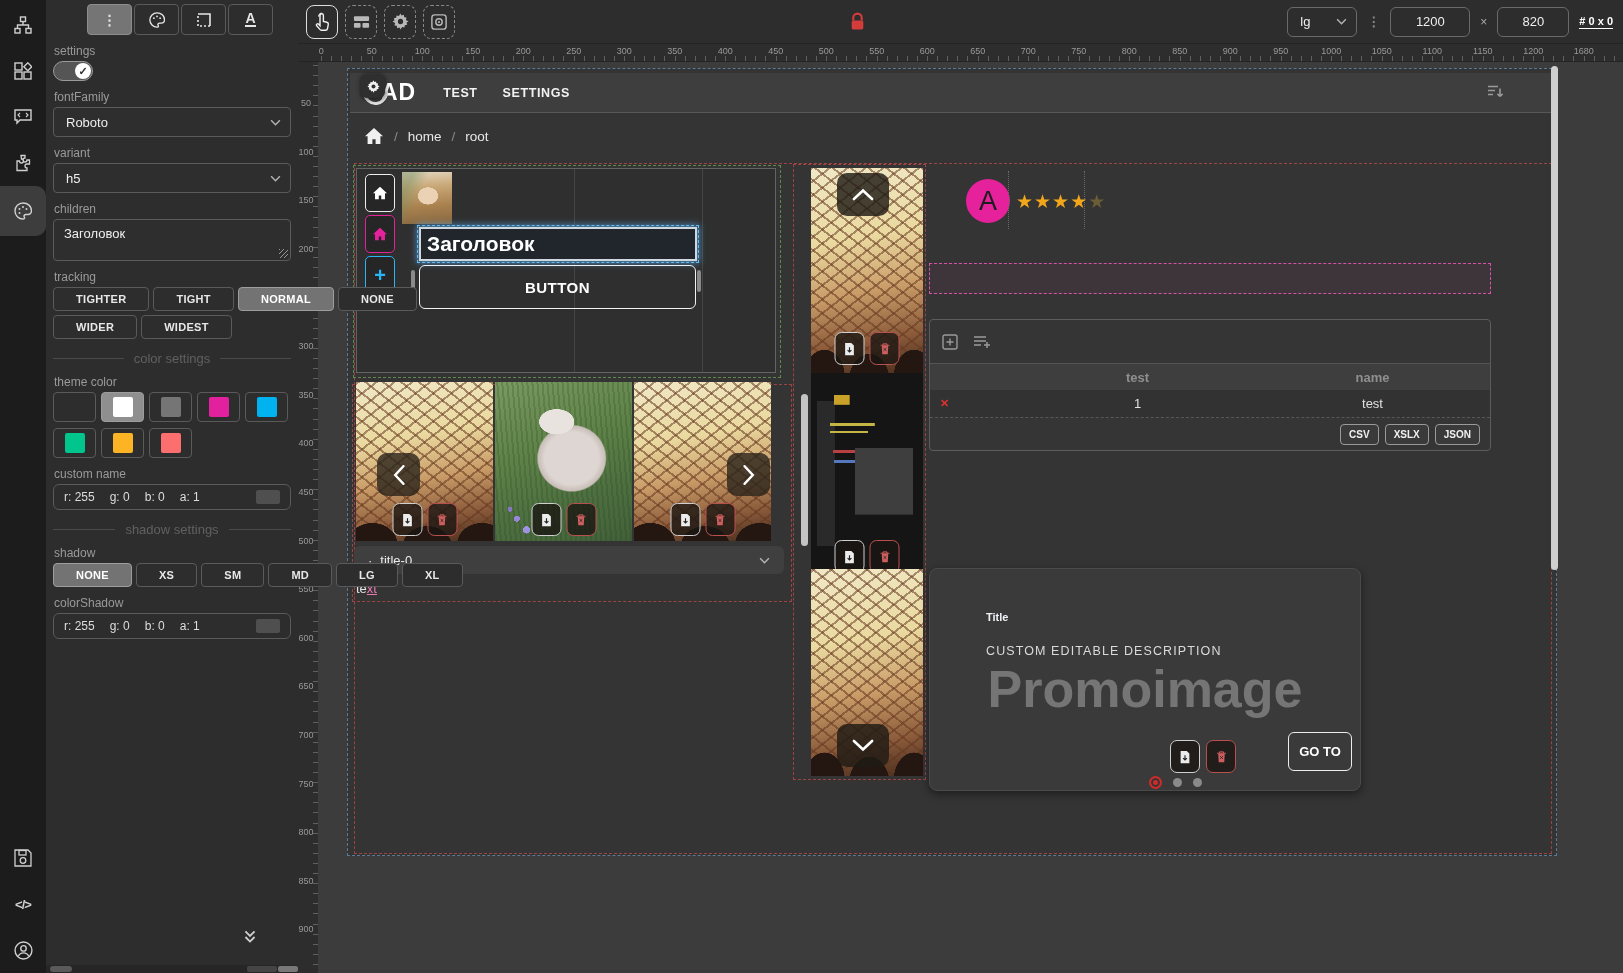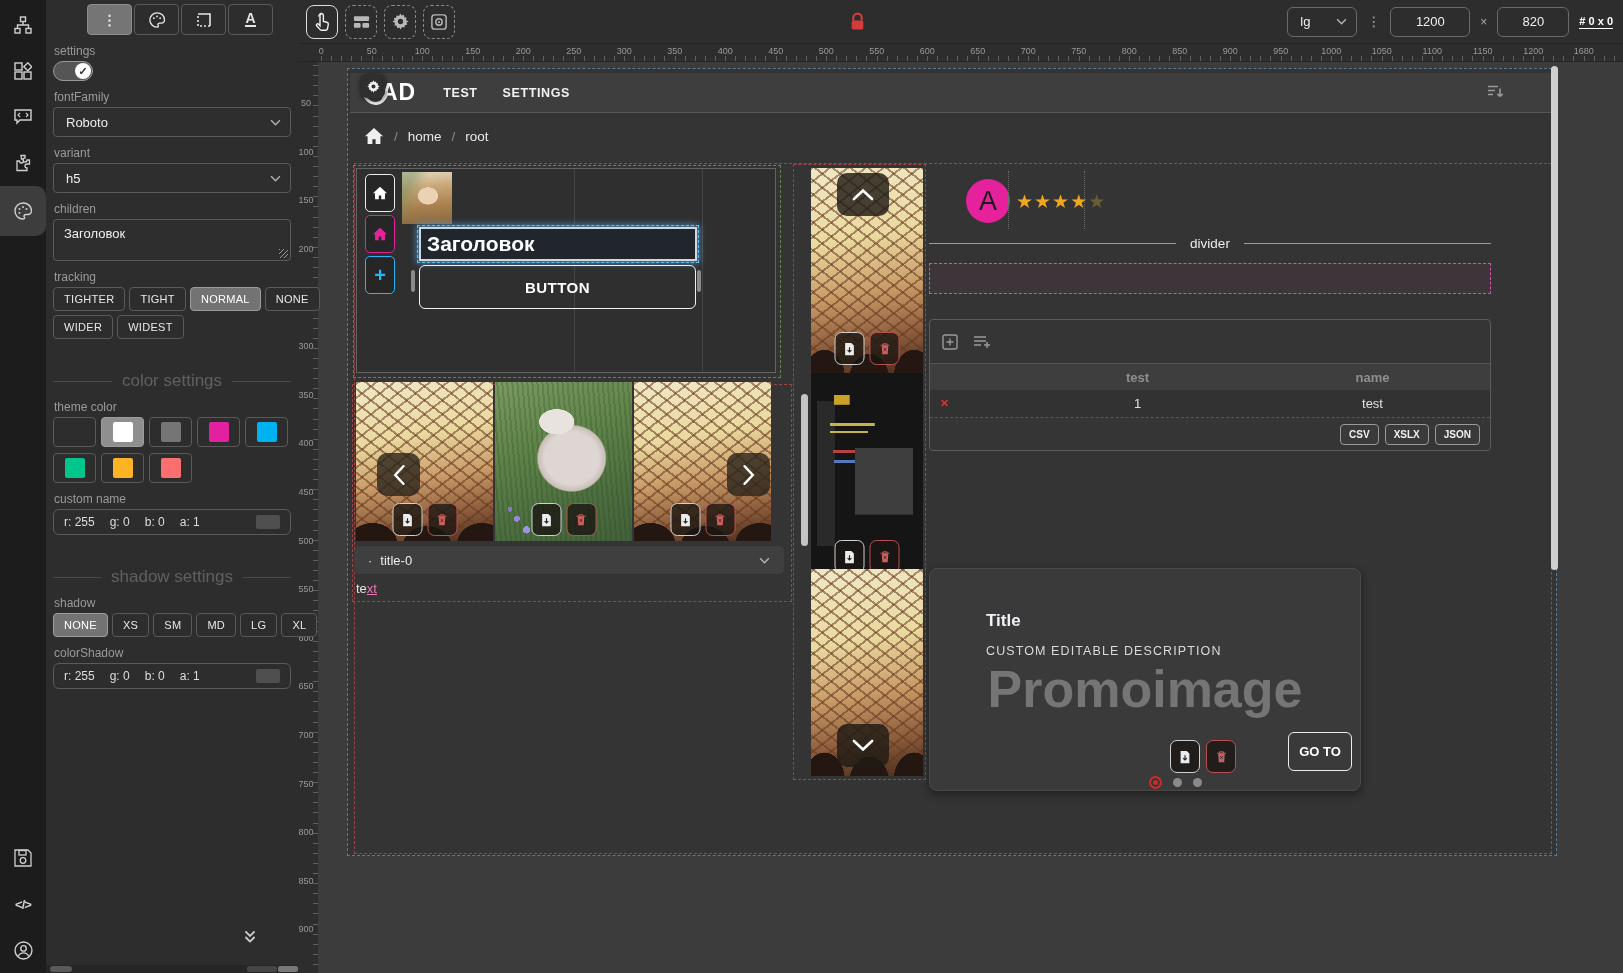--- a/index.html
+++ b/index.html
@@ -22,23 +22,23 @@
   .dots3{font-size:14px;font-weight:bold}
   .a-underline{font-size:14px;font-weight:bold;border-bottom:2px solid #e6e6e6;line-height:13px}
   .flabel{font-size:12px;color:#9a9a9a;margin:9px 0 3px 1px}
   .switch{width:40px;height:20px;border:1px solid #9a9a9a;border-radius:11px;background:#555;position:relative}
   .switch .knob{position:absolute;right:1px;top:1px;width:16px;height:16px;border-radius:50%;background:#fff;color:#333;font-size:11px;display:flex;align-items:center;justify-content:center;font-weight:bold}
   .fselect{width:238px;height:30px;border:1px solid #5a5a5a;border-radius:4px;background:#2e2e2e;display:flex;align-items:center;padding:0 12px;font-size:13px;color:#eee;position:relative;cursor:pointer}
   .fselect .chev{position:absolute;right:9px;color:#b5b5b5}
   .ftextarea{width:238px;height:42px;border:1px solid #5a5a5a;border-radius:4px;background:#2e2e2e;font-size:13px;color:#eee;padding:6px 10px;position:relative}
   .ftextarea::after{content:"";position:absolute;right:2px;bottom:2px;width:9px;height:9px;background:repeating-linear-gradient(135deg,#999 0 1px,transparent 1px 3.2px)}
   .btnrow{display:flex;gap:4px;margin-bottom:4px}
-  .tbtn{height:24px;padding:0 10px;border:1px solid #5a5a5a;border-radius:4px;background:#2d2d2d;color:#e8e8e8;font-size:11px;font-weight:normal;display:flex;align-items:center;letter-spacing:.3px;cursor:pointer}
+  .tbtn{height:24px;padding:0 22px;border:1px solid #5a5a5a;border-radius:4px;background:#2d2d2d;color:#e8e8e8;font-size:11px;font-weight:bold;display:flex;align-items:center;letter-spacing:.3px;cursor:pointer}
   .tbtn.active{background:#737373;border-color:#9d9d9d;color:#fff}
-  .sect{display:flex;align-items:center;gap:10px;color:#606060;font-size:17px;margin-top:32px;width:238px}
+  .sect{display:flex;align-items:center;gap:10px;color:#606060;font-size:13px;margin-top:12px;width:238px}
   .sect::before,.sect::after{content:"";flex:1;height:1px;background:#4a4a4a}
   .swrow{display:flex;gap:5px;margin-bottom:6px}
   .sw{width:43px;height:30px;border:1px solid #5a5a5a;border-radius:4px;display:flex;align-items:center;justify-content:center;background:#2d2d2d;cursor:pointer}
   .sw.active{background:#8f8f8f;border-color:#9d9d9d}
   .sw i{display:block;width:20px;height:20px;border-radius:2px}
   .rgba{width:238px;height:26px;border:1px solid #5a5a5a;border-radius:6px;display:flex;align-items:center;padding:0 10px;font-size:12px;color:#ddd}
   .rgba span{margin-right:15px}
   .rgba .chip{margin-left:auto;width:24px;height:14px;background:#4f4f4f;border-radius:2px}
   .insp-dblchev{position:absolute;right:40px;bottom:24px;color:#cfcfcf;cursor:pointer}
   .insp-scrollx{position:absolute;left:0;right:0;bottom:0;height:8px;background:#262626}
@@ -172,21 +172,21 @@
   .dt-head{display:grid;grid-template-columns:90px 1fr 1fr;height:27px;background:#3e3e3e;border-top:1px solid #555;align-items:center}
   .dt-head span{text-align:center;font-weight:bold;font-size:13px;color:#8f8f8f}
   .dt-row{display:grid;grid-template-columns:90px 1fr 1fr;height:28px;align-items:center;background:#323232;border-bottom:1px dashed #585858}
   .dt-x{color:#e03030;font-size:11px;padding-left:10px;font-weight:bold;cursor:pointer}
   .dt-cell{text-align:center;font-size:13px;color:#e0e0e0}
   .dt-foot{display:flex;justify-content:flex-end;gap:6px;padding:6px 10px}
   .exp{height:21px;padding:0 8px;border:1px solid #9a9a9a;border-radius:4px;font-size:10px;font-weight:bold;color:#f0f0f0;display:flex;align-items:center;background:#3a3a3a;cursor:pointer}
 
   
   .card{position:absolute;left:0;top:402px;width:432px;height:223px;background:#3a3a3a;border:1px solid #4a4a4a;border-radius:8px;box-shadow:0 3px 9px rgba(0,0,0,.45)}
-  .card-title{position:absolute;left:56px;top:42px;font-size:17px;font-weight:bold;color:#eef1f5}
+  .card-title{position:absolute;left:56px;top:42px;font-size:11px;font-weight:bold;color:#eef1f5}
   .card-desc{position:absolute;left:56px;top:75px;font-size:12.5px;font-weight:normal;letter-spacing:1.1px;color:#dadada}
   .card-promo{position:absolute;left:0;right:0;top:90px;text-align:center;font-size:52px;font-weight:bold;color:#757575}
   .card-cta{position:absolute;right:8px;top:163px;width:64px;height:39px;border:1.5px solid #ececec;border-radius:6px;display:flex;align-items:center;justify-content:center;font-weight:bold;font-size:13px;color:#fff;cursor:pointer}
   .card-pair{position:absolute;left:240px;top:171px;display:flex;gap:6px}
   .card-dots{position:absolute;left:219px;top:207px;display:flex;gap:11px;align-items:center}
   .dot{width:9px;height:9px;border-radius:50%;background:#8a8a8a;cursor:pointer}
   .dot.active{width:13px;height:13px;border:2px solid #cf2b2b;background:#cf2b2b;box-shadow:inset 0 0 0 2px #353535}
 </style>
 </head>
 <body>
@@ -672,21 +672,20 @@
           <div class="mini-nav" style="top:655px">
               <svg width="22" height="13" viewBox="0 0 16 10">
                 <path d="M1 1.5L8 8l7-6.5" stroke="currentColor" stroke-width="2" fill="none" stroke-linecap="round"></path>
               </svg>
             </div>
 
           <div class="rc">
             <div class="rc-avatar">A</div>
             <div class="rc-stars-frame"></div>
             <div class="rc-stars"><span class="star-on">★</span><span class="star-on">★</span><span class="star-on">★</span><span class="star-on">★</span><span class="star-off">★</span></div>
-            <div class="rc-divider">divider</div>
             <div class="pink-box"></div>
 
             <div class="dtable">
               <div class="dt-icons">
                 <span>
                     <svg width="16" height="16" viewBox="0 0 16 16">
                       <rect x="1" y="1" width="14" height="14" rx="2" stroke="currentColor" fill="none" stroke-width="1.4"></rect>
                       <path d="M8 4.5v7M4.5 8h7" stroke="currentColor" stroke-width="1.4"></path>
                     </svg>
                   </span>

